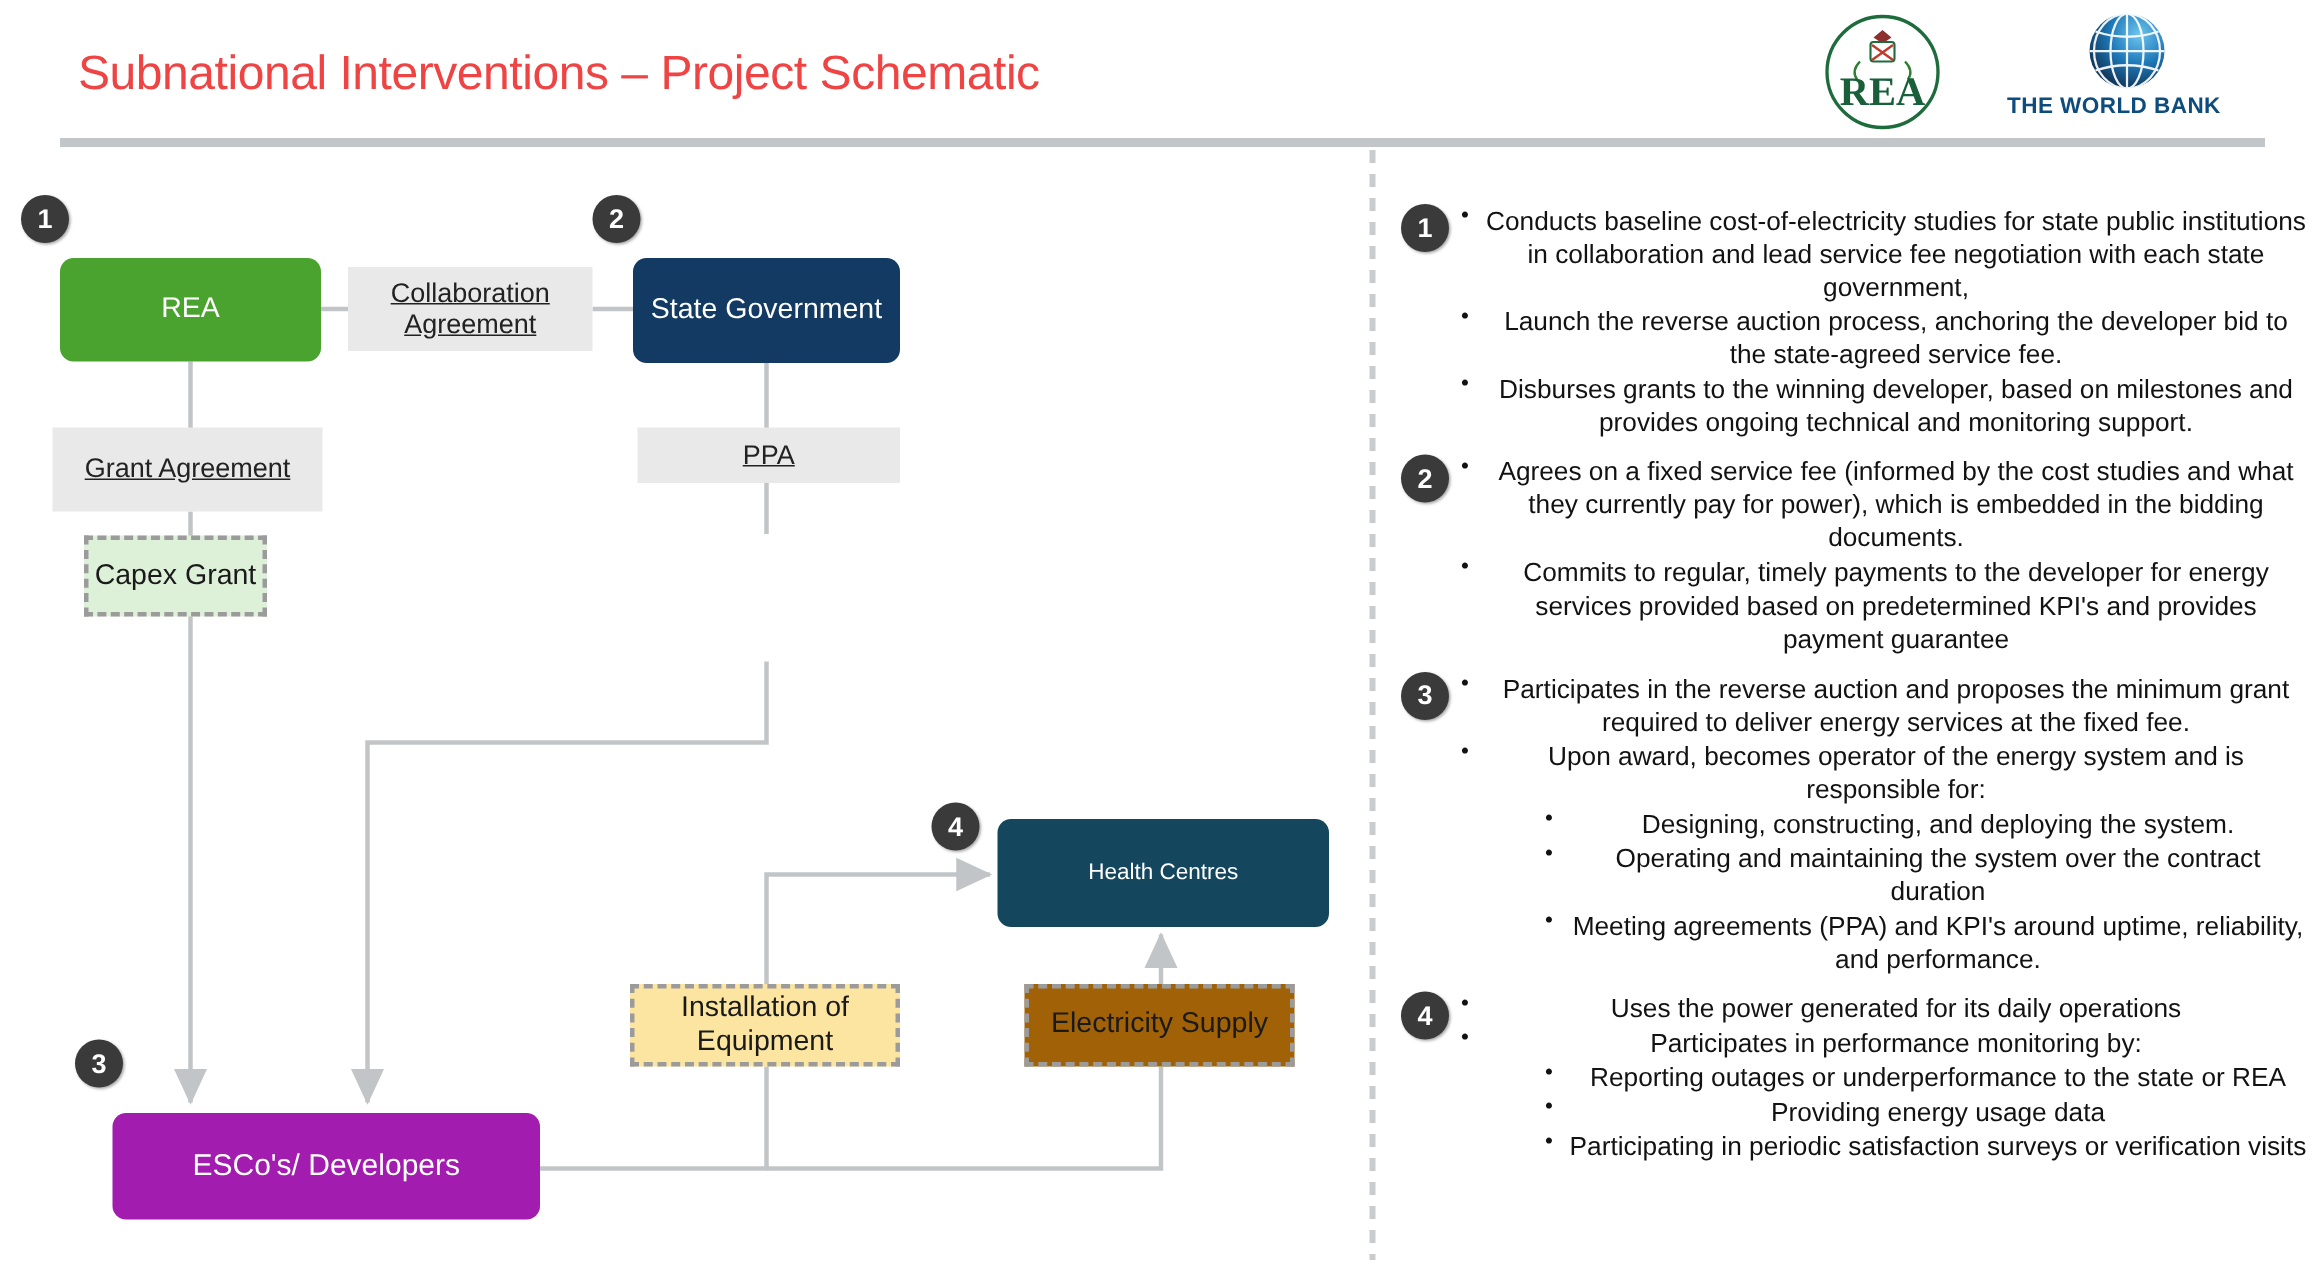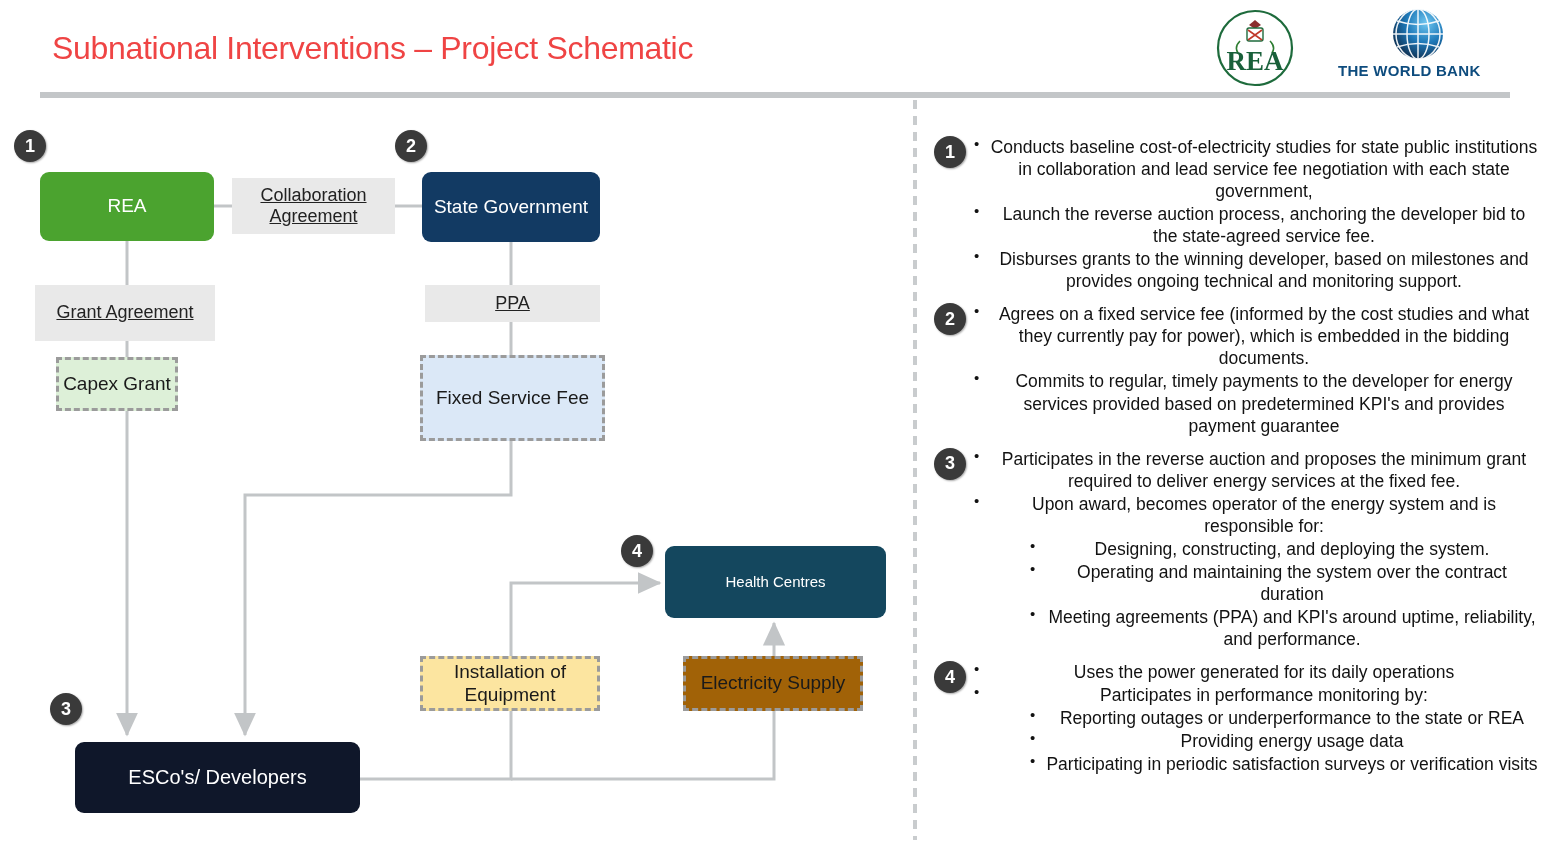--- a/index.html
+++ b/index.html
@@ -38,21 +38,21 @@
 
   
   .node{
     position:absolute;display:flex;align-items:center;justify-content:center;
     text-align:center;line-height:1.18;box-sizing:border-box;
   }
   .solid{border-radius:9px;color:#ffffff;font-size:19px;}
   .n-rea{left:40px;top:172px;width:174px;height:69px;background:#4BA32F;}
   .n-state{left:422px;top:172px;width:178px;height:70px;background:#123A63;}
   .n-health{left:665px;top:546px;width:221px;height:72px;background:#14475E;font-size:15px;}
-  .n-esco{left:75px;top:742px;width:285px;height:71px;background:#0f172a;font-size:20px;}
+  .n-esco{left:75px;top:742px;width:285px;height:71px;background:#a21caf;font-size:20px;}
 
   .label-box{
     background:#E9E9E9;color:#222;font-size:18px;border:0;text-decoration:underline;
   }
   .n-collab{left:232px;top:178px;width:163px;height:56px;}
   .n-grantagr{left:35px;top:285px;width:180px;height:56px;}
   .n-ppa{left:425px;top:285px;width:175px;height:37px;}
 
   .dashed{
     border:3px dashed #9B9B9B;color:#1a1a1a;font-size:19px;
@@ -159,21 +159,20 @@
       <line x1="774" y1="656" x2="774" y2="623" marker-end="url(#ar)"></line>
     </g>
   </svg>
 
   <div class="node solid n-rea">REA</div>
   <div class="node label-box n-collab">Collaboration Agreement</div>
   <div class="node solid n-state">State Government</div>
   <div class="node label-box n-grantagr">Grant Agreement</div>
   <div class="node label-box n-ppa">PPA</div>
   <div class="node dashed n-capex">Capex Grant</div>
-  <div class="node dashed n-fsf">Fixed  Service Fee</div>
   <div class="node solid n-health">Health Centres</div>
   <div class="node dashed n-install">Installation of Equipment</div>
   <div class="node dashed n-elec">Electricity Supply</div>
   <div class="node solid n-esco">ESCo's/ Developers</div>
 
   <div class="badge b1">1</div>
   <div class="badge b2">2</div>
   <div class="badge b3">3</div>
   <div class="badge b4">4</div>
 

